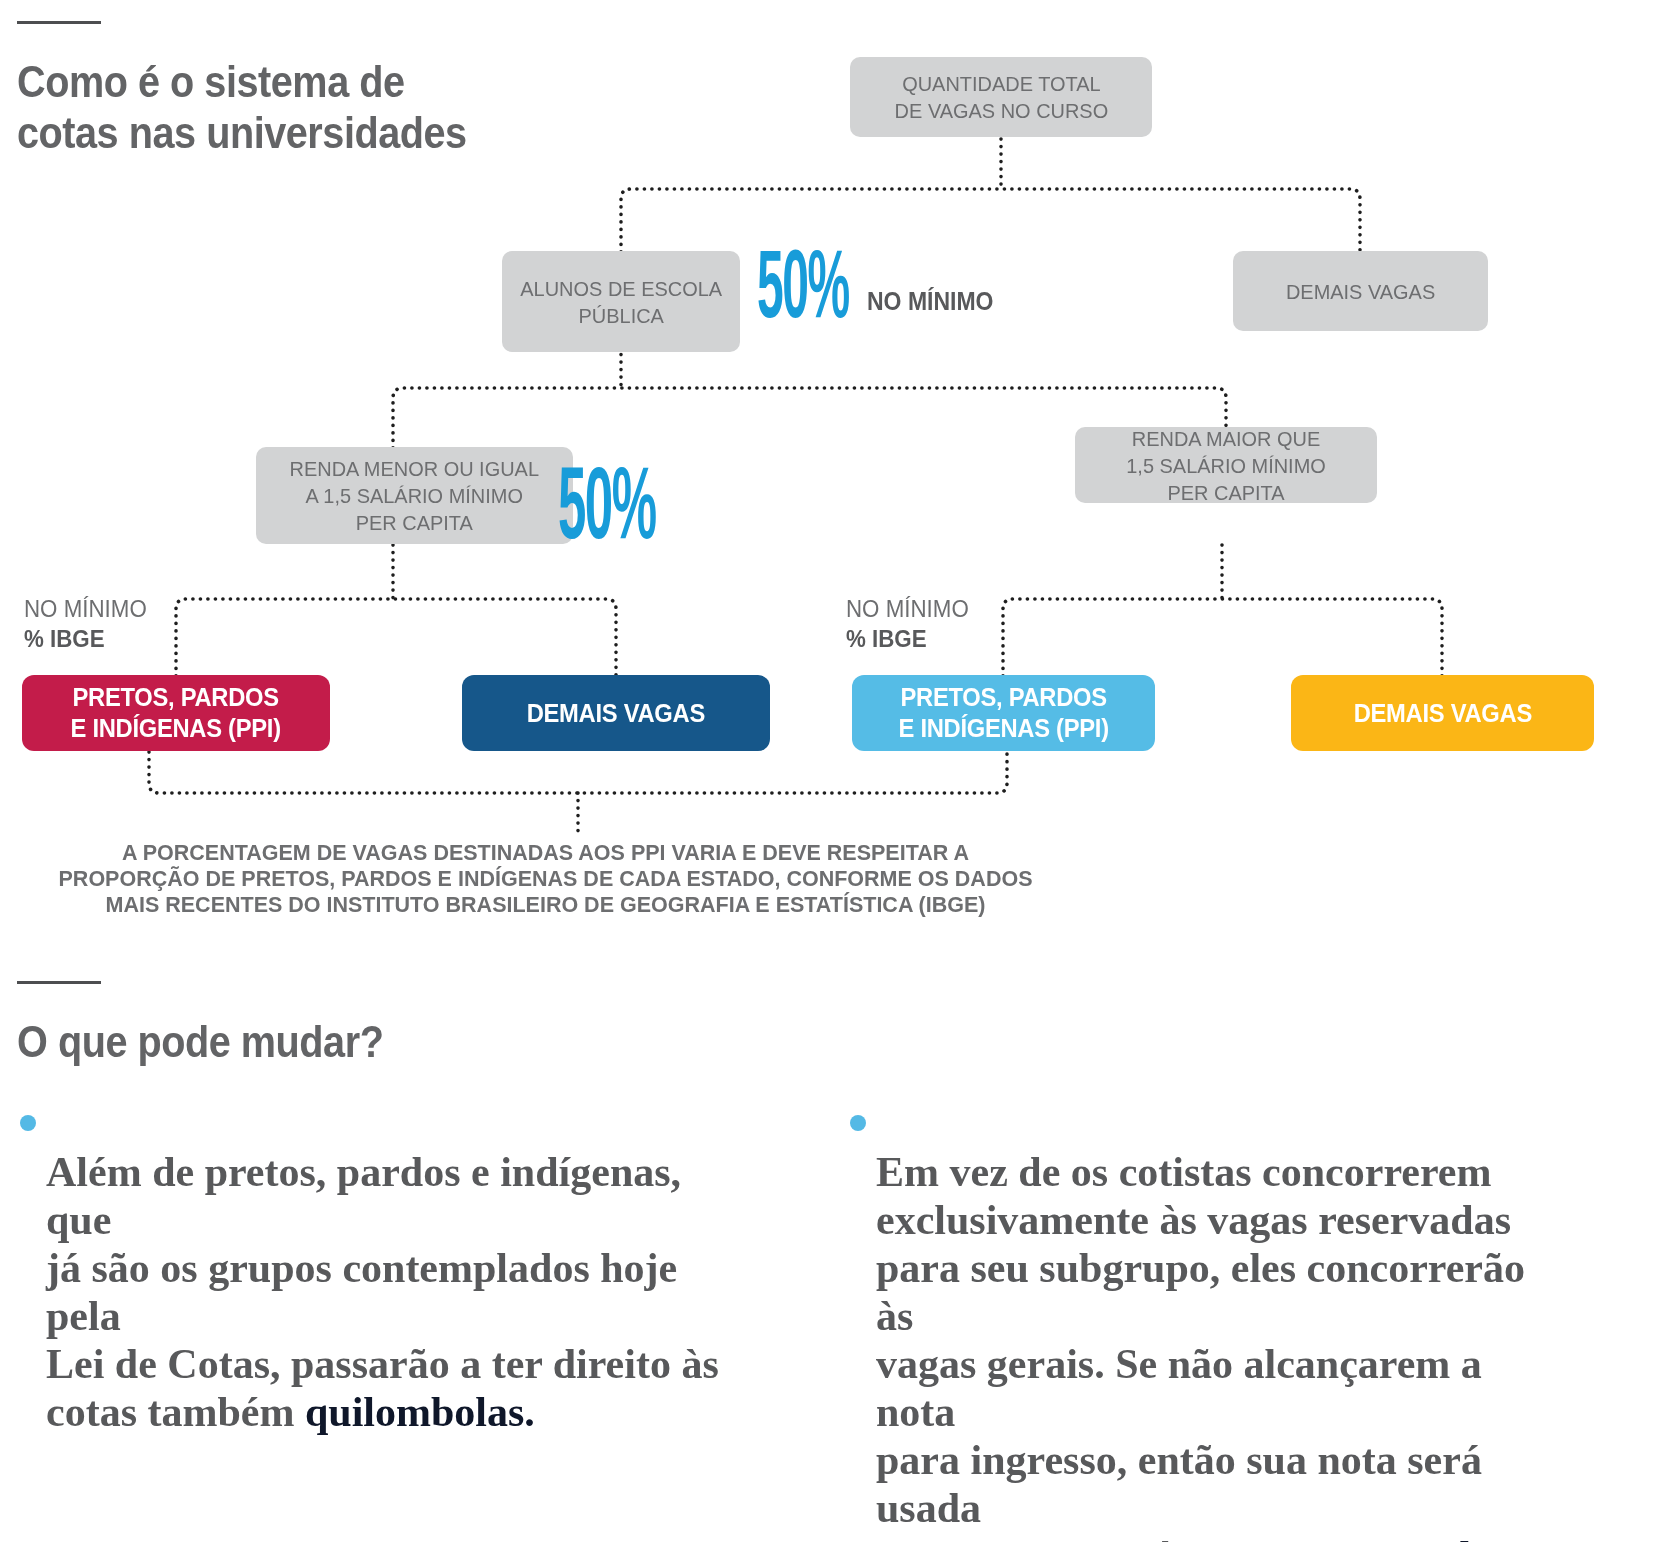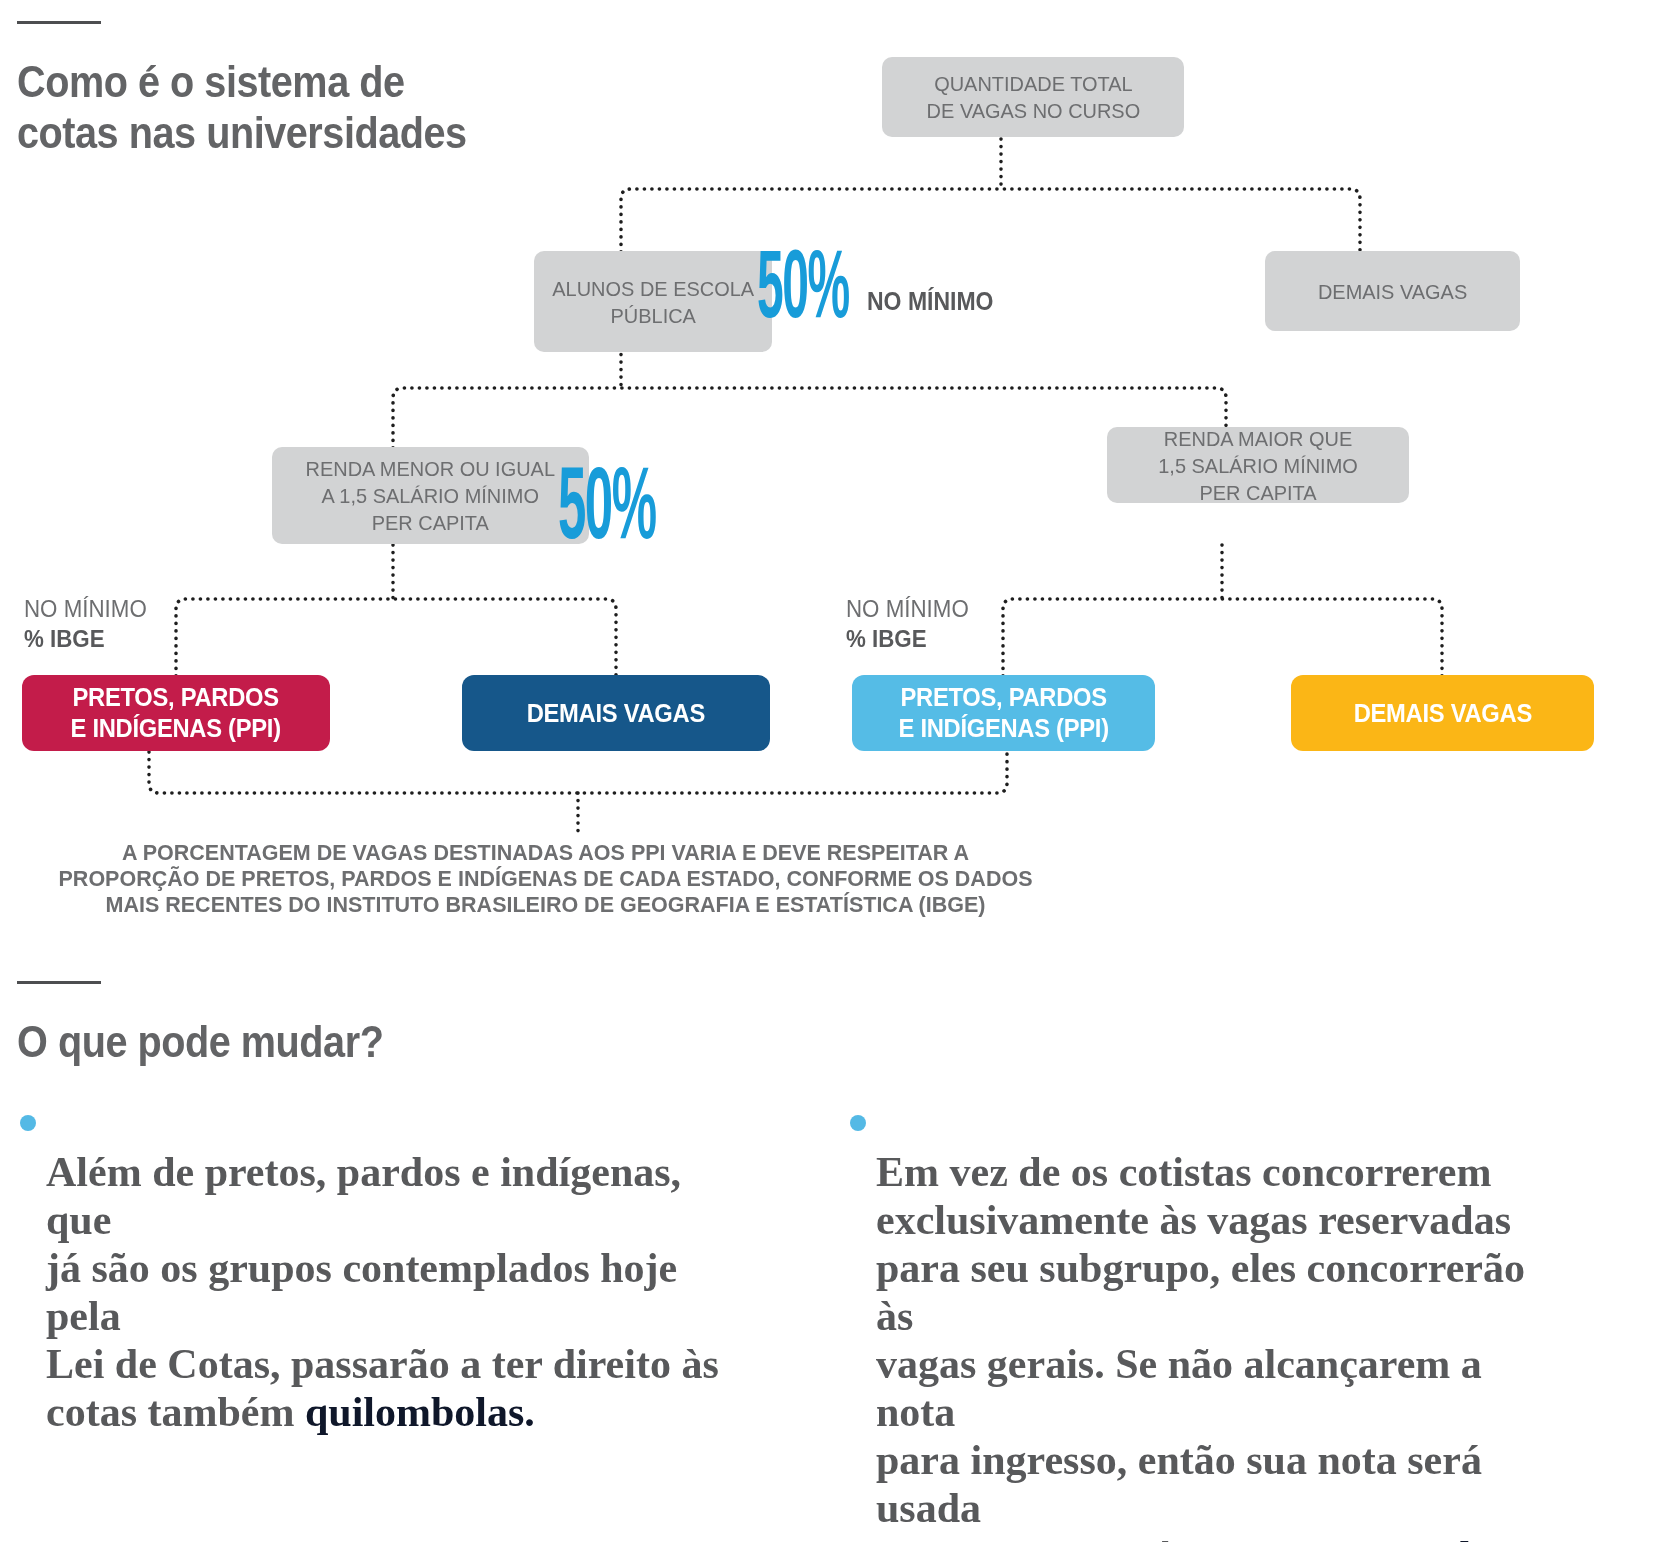--- a/index.html
+++ b/index.html
@@ -3,21 +3,21 @@
 <meta charset="utf-8">
 <style>
   html,body{margin:0;padding:0;background:#ffffff;}
   #stage{position:relative;width:1660px;height:1542px;background:#ffffff;overflow:hidden;
          font-family:"Liberation Sans",sans-serif;}
   .rule{position:absolute;left:17px;width:84px;height:3px;background:#4d4e50;}
   .h1{position:absolute;left:17px;color:#636466;font-weight:bold;font-size:44px;line-height:51px;
       letter-spacing:-0.5px;transform:scaleX(0.9);transform-origin:left top;white-space:pre-line;}
   
   .gbox{position:absolute;background:#d2d3d4;border-radius:10px;display:flex;align-items:center;
-        justify-content:center;text-align:center;color:#6d6e70;font-size:21px;line-height:27px;z-index:2;margin-left:32px;}
+        justify-content:center;text-align:center;color:#6d6e70;font-size:21px;line-height:27px;z-index:2;}
   .gbox span{white-space:pre-line;display:inline-block;transform:scaleX(0.95);}
   
   .cbox{position:absolute;border-radius:12px;display:flex;align-items:center;justify-content:center;
         text-align:center;color:#ffffff;font-weight:bold;font-size:25px;line-height:31px;z-index:2;}
   .cbox span{white-space:pre-line;display:inline-block;transform:scaleX(0.95);letter-spacing:-0.3px;}
   .red{background:#c31c4a;}
   .dblue{background:#16578a;}
   .lblue{background:#55bce6;}
   .yellow{background:#fbb616;}
   
@@ -72,21 +72,21 @@
   <div class="gbox" style="left:502px;top:251px;width:238px;height:101px">
     <span>ALUNOS DE ESCOLA
 PÚBLICA</span>
   </div>
   <div class="pct" style="left:757px;top:236px;font-size:96px;line-height:96px">50%</div>
   <div class="pct-caption" style="left:867px;top:287px">NO MÍNIMO</div>
   <div class="gbox" style="left:1233px;top:251px;width:255px;height:80px">
     <span>DEMAIS VAGAS</span>
   </div>
 
-  <div class="gbox" style="left:240px;top:447px;width:317px;height:97px">
+  <div class="gbox" style="left:256px;top:447px;width:317px;height:97px">
     <span>RENDA MENOR OU IGUAL
 A 1,5 SALÁRIO MÍNIMO
 PER CAPITA</span>
   </div>
   <div class="pct" style="left:558px;top:452px;font-size:102px;line-height:102px">50%</div>
   <div class="gbox" style="left:1075px;top:427px;width:302px;height:76px">
     <span>RENDA MAIOR QUE
 1,5 SALÁRIO MÍNIMO
 PER CAPITA</span>
   </div>

